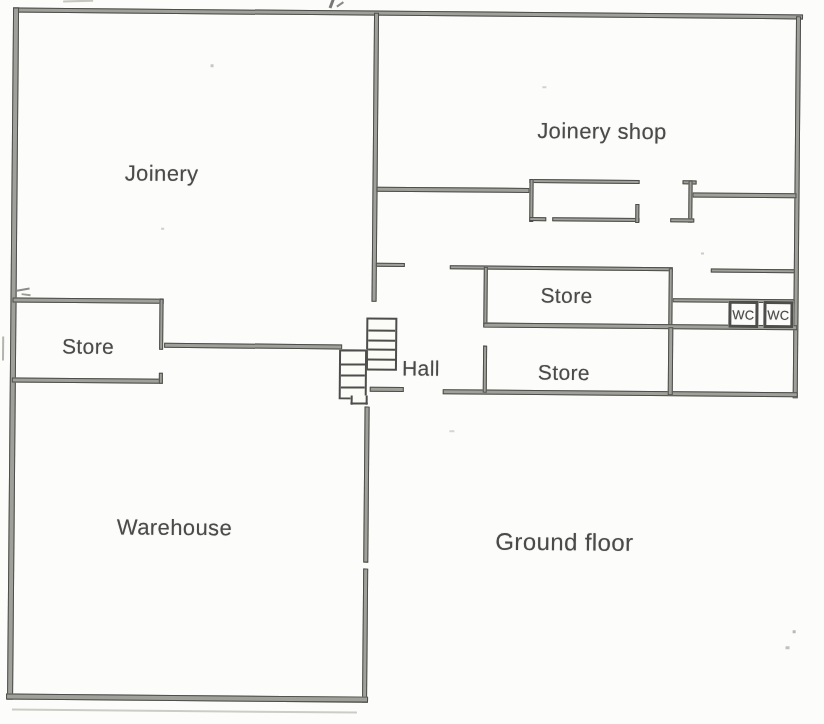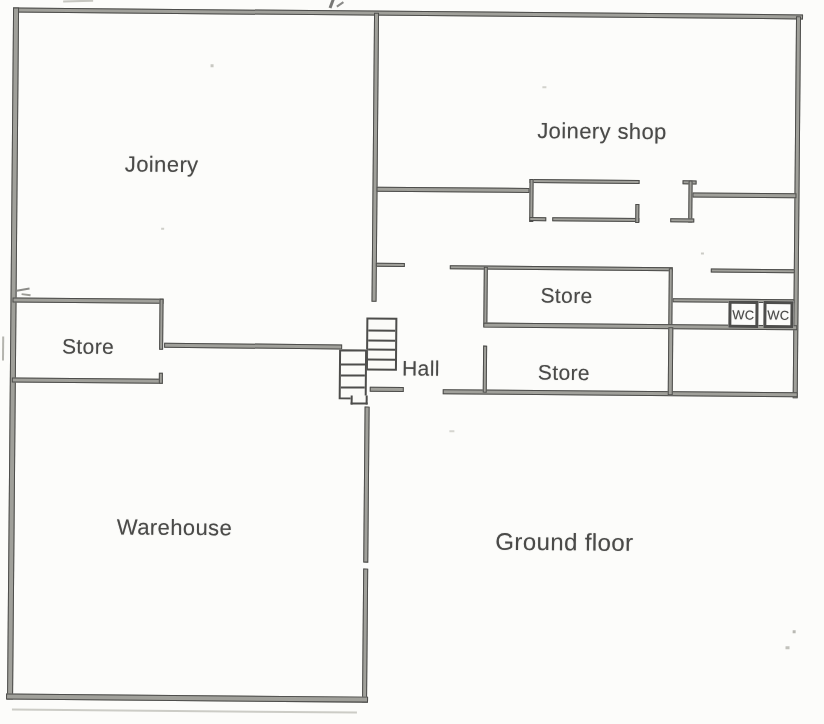--- a/index.html
+++ b/index.html
@@ -95,21 +95,21 @@
         <div class="tread" style="top: 20px;"></div>
         <div class="tread" style="top: 29px;"></div>
         <div class="tread" style="top: 39px;"></div>
       </div>
       <div class="stairs" style="left: 339px; top: 350px; width: 28px; height: 50px;">
         <div class="tread" style="top: 12px;"></div>
         <div class="tread" style="top: 23px;"></div>
         <div class="tread" style="top: 35px;"></div>
       </div>
       <div class="landing" style="left: 351px; top: 396px; width: 17px; height: 9px;"></div>
-      <div class="room-label" style="left: 160px; top: 167px; font-size: 22px;">Joinery</div>
+      <div class="room-label" style="left: 160px; top: 176px; font-size: 22px;">Joinery</div>
       <div class="room-label" style="left: 600px; top: 130px; font-size: 22px;">Joinery shop</div>
       <div class="room-label" style="left: 88px; top: 349px; font-size: 21px;">Store</div>
       <div class="room-label" style="left: 566px; top: 294px; font-size: 21px;">Store</div>
       <div class="room-label" style="left: 564px; top: 371px; font-size: 21px;">Store</div>
       <div class="room-label" style="left: 421px; top: 368px; font-size: 21px;">Hall</div>
       <div class="room-label" style="left: 176px; top: 530px; font-size: 22px;">Warehouse</div>
       <div class="room-label" style="left: 743px; top: 312px; font-size: 13px;">WC</div>
       <div class="room-label" style="left: 778px; top: 312px; font-size: 13px;">WC</div>
       <div class="artifact" style="left: 327px; top: 0px; width: 3px; height: 9px; background: rgb(120, 120, 118); transform: rotate(20deg);"></div>
       <div class="artifact" style="left: 333px; top: 4px; width: 8px; height: 2px; background: rgb(138, 138, 136); transform: rotate(-35deg);"></div>

